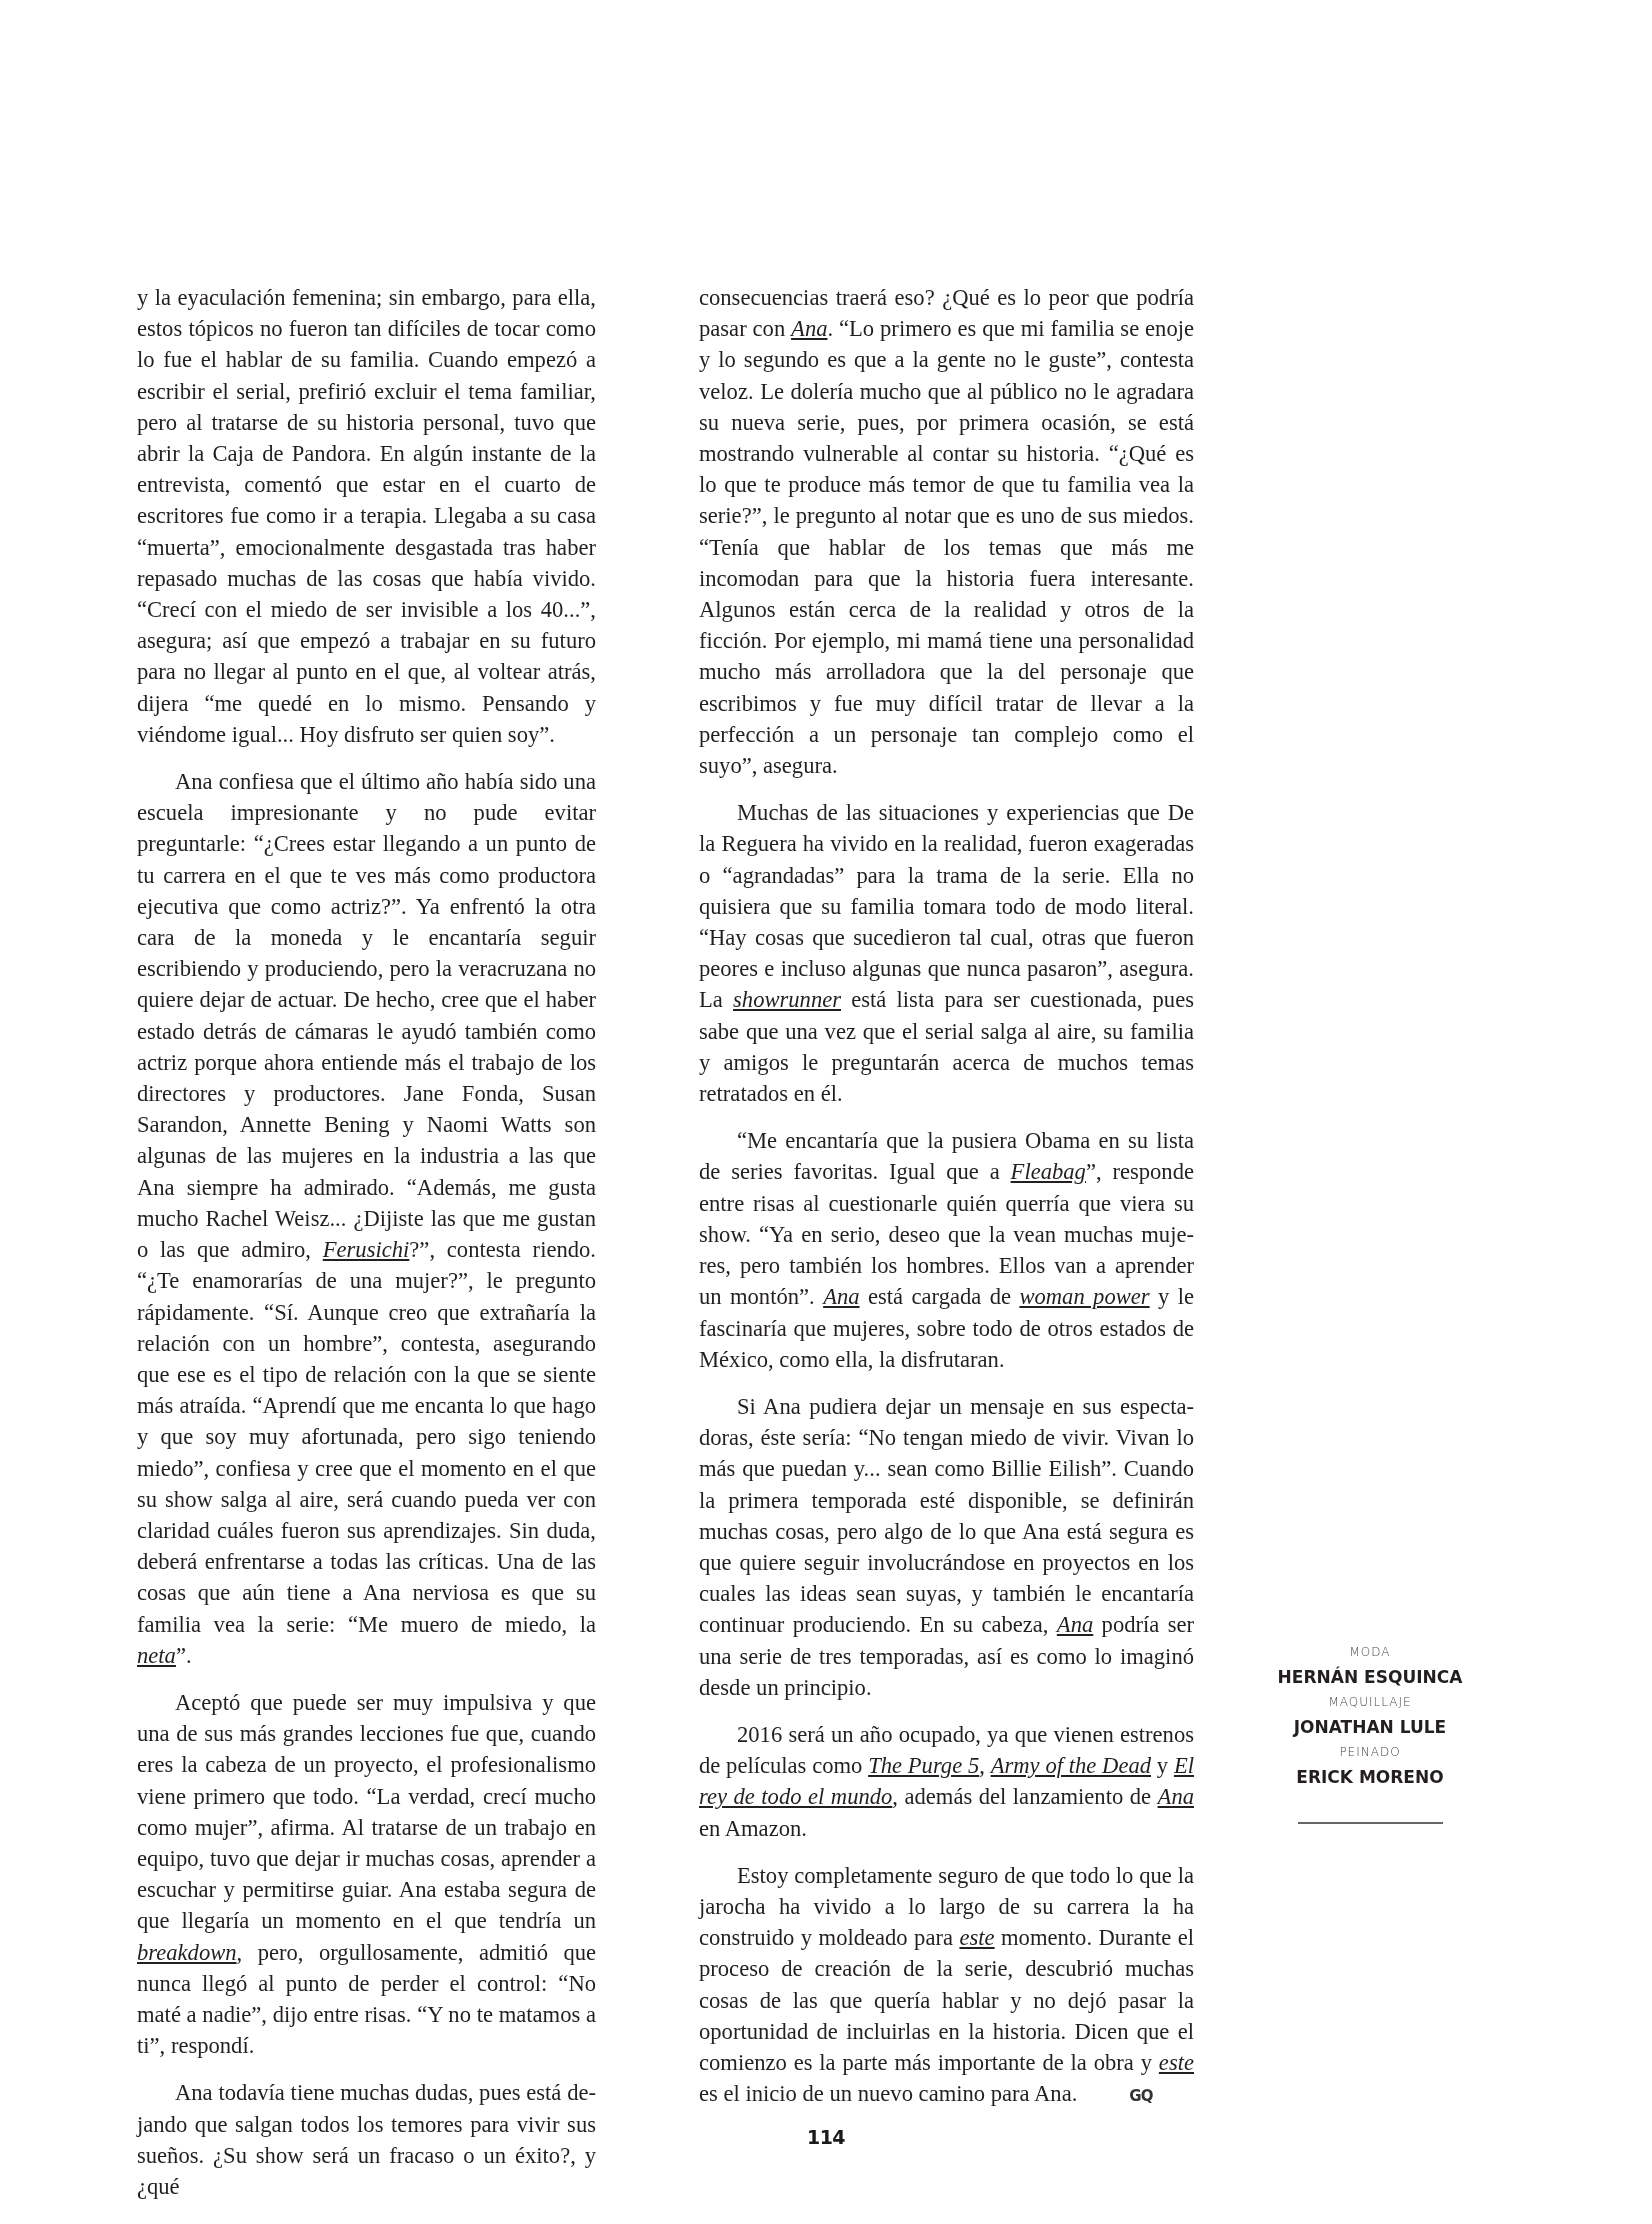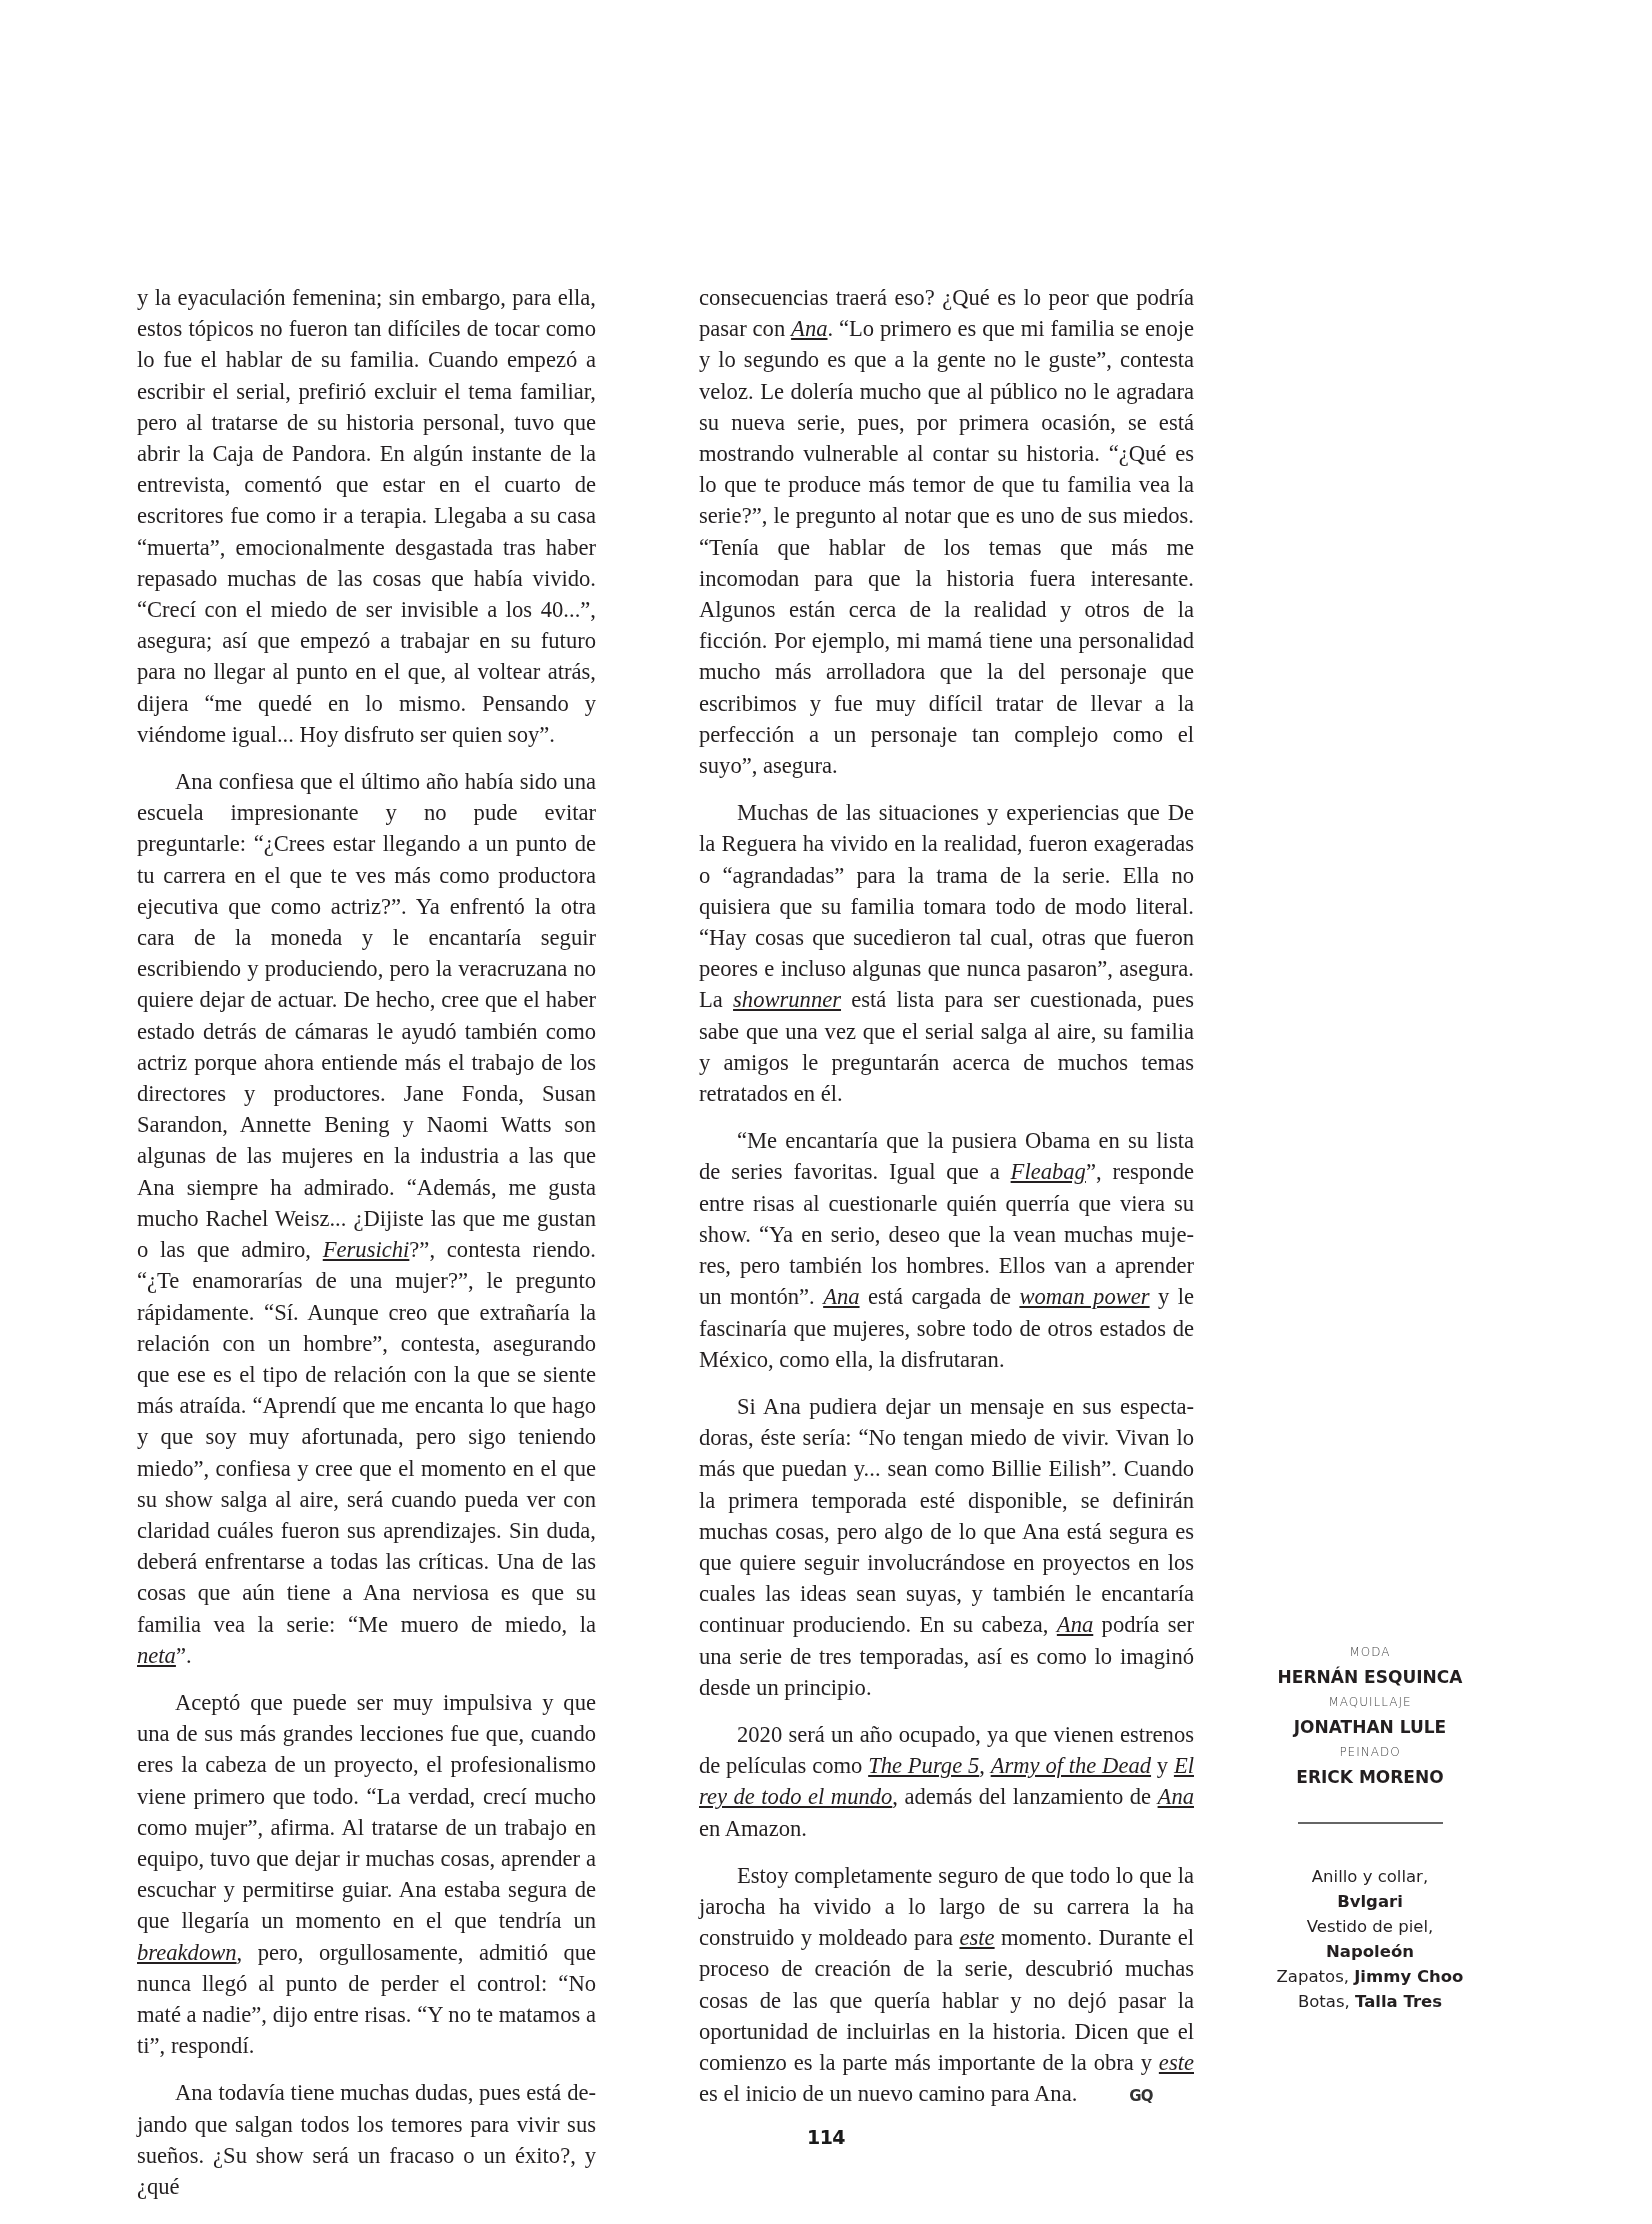--- a/index.html
+++ b/index.html
@@ -62,43 +62,37 @@
       <p class="first"><span>y la eyaculación femenina; sin embargo, para ella, estos tópicos no fueron tan difíciles de tocar como lo fue el hablar de su familia. Cuando empezó a es­cribir el serial, prefirió excluir el tema familiar, pero al tratarse de su historia personal, tuvo que abrir la Caja de Pandora. En algún instante de la entre­vista, comentó que estar en el cuarto de escritores fue como ir a terapia. Llegaba a su casa “muerta”, emocionalmente desgastada tras haber repasado muchas de las cosas que había vivido. “Crecí con el miedo de ser invisible a los 40...”, asegura; así que empezó a trabajar en su futuro para no llegar al punto en el que, al voltear atrás, dijera “me quedé en lo mismo. Pensando y viéndome igual... Hoy dis­fruto ser quien soy”.</span></p>
       <p><span>Ana confiesa que el último año había sido una escuela impresionante y no pude evitar preguntarle: “¿Crees estar llegando a un punto de tu carrera en el que te ves más como productora ejecutiva que como actriz?”. Ya enfrentó la otra cara de la moneda y le encantaría seguir escribiendo y produciendo, pero la veracruzana no quiere dejar de actuar. De hecho, cree que el haber estado detrás de cámaras le ayudó también como actriz porque ahora entiende más el trabajo de los directores y productores. Jane Fon­da, Susan Sarandon, Annette Bening y Naomi Watts son algunas de las mujeres en la industria a las que Ana siempre ha admirado. “Además, me gusta mu­cho Rachel Weisz... ¿Dijiste las que me gustan o las que admiro, </span><em>Ferusichi</em><span>?”, contesta riendo. “¿Te ena­morarías de una mujer?”, le pregunto rápidamente. “Sí. Aunque creo que extrañaría la relación con un hombre”, contesta, asegurando que ese es el tipo de relación con la que se siente más atraída. “Aprendí que me encanta lo que hago y que soy muy afor­tunada, pero sigo teniendo miedo”, confiesa y cree que el momento en el que su show salga al aire, será cuando pueda ver con claridad cuáles fueron sus aprendizajes. Sin duda, deberá enfrentarse a todas las críticas. Una de las cosas que aún tiene a Ana nerviosa es que su familia vea la serie: “Me muero de miedo, la </span><em>neta</em><span>”.</span></p>
       <p><span>Aceptó que puede ser muy impulsiva y que una de sus más grandes lecciones fue que, cuando eres la cabeza de un proyecto, el profesionalismo viene primero que todo. “La verdad, crecí mucho como mujer”, afirma. Al tratarse de un trabajo en equipo, tuvo que dejar ir muchas cosas, aprender a escuchar y permitirse guiar. Ana estaba segura de que llegaría un momento en el que tendría un </span><em>breakdown</em><span>, pero, orgullosamente, admitió que nunca llegó al punto de perder el control: “No maté a nadie”, dijo entre risas. “Y no te matamos a ti”, respondí.</span></p>
       <p><span>Ana todavía tiene muchas dudas, pues está de­jando que salgan todos los temores para vivir sus sueños. ¿Su show será un fracaso o un éxito?, y ¿qué</span></p>
     </div>
   <div class="col col-right" id="col-right">
       <p class="first"><span>consecuencias traerá eso? ¿Qué es lo peor que po­dría pasar con </span><em>Ana</em><span>. “Lo primero es que mi familia se enoje y lo segundo es que a la gente no le gus­te”, contesta veloz. Le dolería mucho que al públi­co no le agradara su nueva serie, pues, por primera ocasión, se está mostrando vulnerable al contar su historia. “¿Qué es lo que te produce más temor de que tu familia vea la serie?”, le pregunto al notar que es uno de sus miedos. “Tenía que hablar de los temas que más me incomodan para que la historia fuera interesante. Algunos están cerca de la realidad y otros de la ficción. Por ejemplo, mi mamá tiene una personalidad mucho más arrolladora que la del personaje que escribimos y fue muy difícil tratar de llevar a la perfección a un personaje tan complejo como el suyo”, asegura.</span></p>
       <p><span>Muchas de las situaciones y experiencias que De la Reguera ha vivido en la realidad, fueron exagera­das o “agrandadas” para la trama de la serie. Ella no quisiera que su familia tomara todo de modo literal. “Hay cosas que sucedieron tal cual, otras que fueron peores e incluso algunas que nunca pasaron”, ase­gura. La </span><em>showrunner</em><span> está lista para ser cuestionada, pues sabe que una vez que el serial salga al aire, su familia y amigos le preguntarán acerca de muchos temas retratados en él.</span></p>
       <p><span>“Me encantaría que la pusiera Obama en su lista de series favoritas. Igual que a </span><em>Fleabag</em><span>”, responde entre risas al cuestionarle quién querría que viera su show. “Ya en serio, deseo que la vean muchas muje­res, pero también los hombres. Ellos van a aprender un montón”. </span><em>Ana</em><span> está cargada de </span><em>woman power</em><span> y le fascinaría que mujeres, sobre todo de otros estados de México, como ella, la disfrutaran.</span></p>
       <p><span>Si Ana pudiera dejar un mensaje en sus especta­doras, éste sería: “No tengan miedo de vivir. Vivan lo más que puedan y... sean como Billie Eilish”. Cuando la primera temporada esté disponible, se definirán muchas cosas, pero algo de lo que Ana está segura es que quiere seguir involucrándose en proyectos en los cuales las ideas sean suyas, y también le en­cantaría continuar produciendo. En su cabeza, </span><em>Ana</em><span> podría ser una serie de tres temporadas, así es como lo imaginó desde un principio.</span></p>
-      <p><span>2020 será un año ocupado, ya que vienen es­trenos de películas como </span><em>The Purge 5</em><span>, </span><em>Army of the Dead</em><span> y </span><em>El rey de todo el mundo</em><span>, además del lanza­miento de </span><em>Ana</em><span> en Amazon.</span></p>
+      <p><span>2016 será un año ocupado, ya que vienen es­trenos de películas como </span><em>The Purge 5</em><span>, </span><em>Army of the Dead</em><span> y </span><em>El rey de todo el mundo</em><span>, además del lanza­miento de </span><em>Ana</em><span> en Amazon.</span></p>
       <p><span>Estoy completamente seguro de que todo lo que la jarocha ha vivido a lo largo de su carrera la ha construido y moldeado para </span><em>este</em><span> momento. Durante el proceso de creación de la serie, descubrió muchas cosas de las que quería hablar y no dejó pasar la oportunidad de incluirlas en la historia. Dicen que el comienzo es la parte más importante de la obra y </span><em>este</em><span> es el inicio de un nuevo camino para Ana.</span><span class="gq-mark">GQ</span></p>
     </div>
 
   <div class="credits">
     <div>
       <div class="credit-role">Moda</div>
       <div class="credit-name">Hernán Esquinca</div>
     </div>
     <div>
       <div class="credit-role">Maquillaje</div>
       <div class="credit-name">Jonathan Lule</div>
     </div>
     <div>
       <div class="credit-role">Peinado</div>
       <div class="credit-name">Erick Moreno</div>
     </div>
     <div class="credit-divider"></div>
-    <div class="wardrobe" id="wardrobe">
-        <div><span>Anillo y collar,</span><br><b>Bvlgari</b></div>
-        <div><span>Vestido de piel,</span><br><b>Napoleón</b></div>
-        <div><span>Zapatos,</span> <b>Jimmy Choo</b></div>
-        <div><span>Botas,</span> <b>Talla Tres</b></div>
-      </div>
   </div>
 
   <div class="footer">
     <div class="page-number">114</div>
   </div>
 
 </div>
 
 </body></html>

